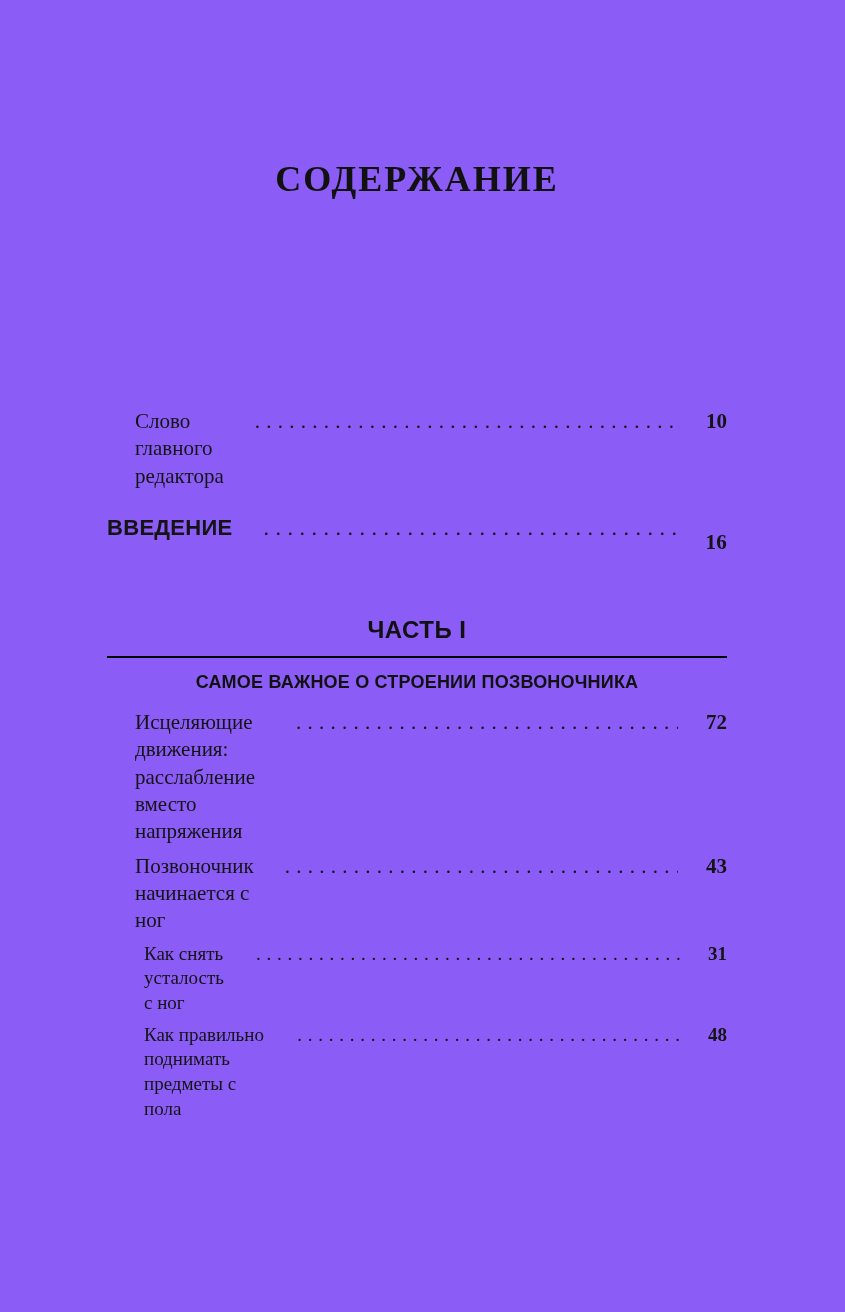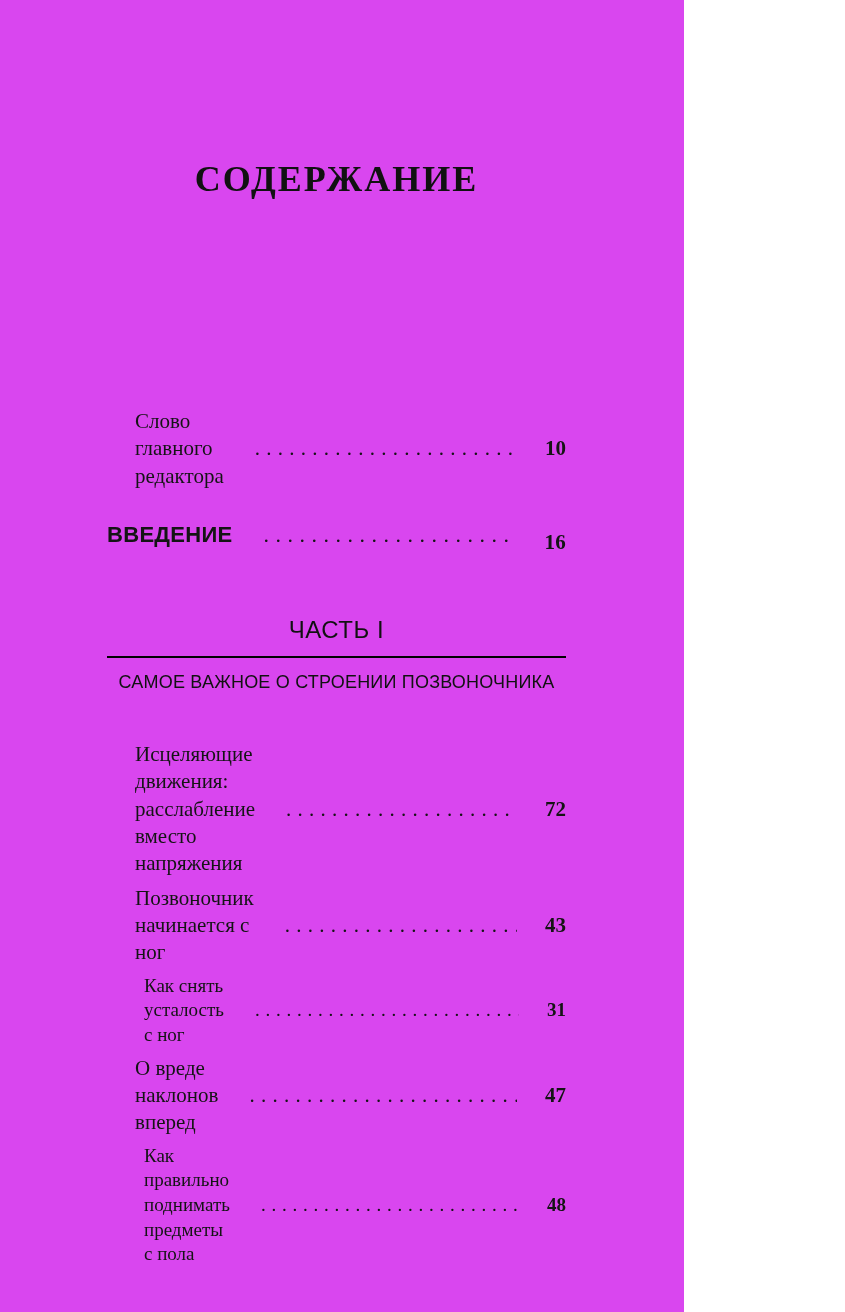--- a/index.html
+++ b/index.html
@@ -5,38 +5,38 @@
   * { margin: 0; padding: 0; box-sizing: border-box; }
   html, body { background: #ffffff; }
   body {
     width: 845px;
     height: 1312px;
     font-family: "Liberation Serif", serif;
     color: #141414;
     overflow: hidden;
   }
   .sheet {
-    width: 684px;
+    width: 845px;
     height: 1312px;
     padding: 158px 118px 0 107px;
-    background: #d946ef;
+    background: #8b5cf6;
   }
   .page-title {
     text-align: center;
     font-family: "Liberation Serif", serif;
     font-weight: 700;
     font-size: 36px;
     letter-spacing: 2px;
     margin-bottom: 208px;
     color: #111;
   }
   
   .entry {
     display: flex;
-    align-items: center;
+    align-items: flex-start;
     font-size: 21px;
     line-height: 1.3;
     margin-bottom: 7px;
     color: #141414;
     gap: 28px;
   }
   .entry .t { white-space: pre-wrap; }
   .entry .dots {
     flex: 1 1 auto;
     overflow: hidden;
@@ -62,24 +62,24 @@
     margin-left: 0;
     font-family: "Liberation Sans", sans-serif;
     font-weight: 700;
     font-size: 22px;
     letter-spacing: 0.3px;
   }
   .entry.intro .p { font-size: 21px; margin-top: 15px; }
   
   .part {
     margin-top: 60px;
-    margin-bottom: 48px;
+    margin-bottom: 16px;
     text-align: center;
     font-family: "Liberation Sans", sans-serif;
-    font-weight: 400;
+    font-weight: 700;
     color: #111;
   }
   .part-label { font-size: 24px; letter-spacing: 0.5px; }
   .part-divider {
     border: none;
     border-top: 2px solid #000;
     margin-top: 12px;
   }
   .part-title {
     margin-top: 14px;
@@ -128,25 +128,20 @@
       <span class="p">43</span>
     </div>
 
     <div class="entry lvl2">
       <span class="t">Как снять усталость с ног</span>
       <span class="dots"></span>
       <span class="p">31</span>
     </div>
 
 
-    <div class="entry lvl1">
-      <span class="t">О вреде наклонов вперед</span>
-      <span class="dots"></span>
-      <span class="p">47</span>
-    </div>
 
     <div class="entry lvl2">
       <span class="t">Как правильно поднимать предметы с пола</span>
       <span class="dots"></span>
       <span class="p">48</span>
     </div>
 
   </div>
 
 </div>

